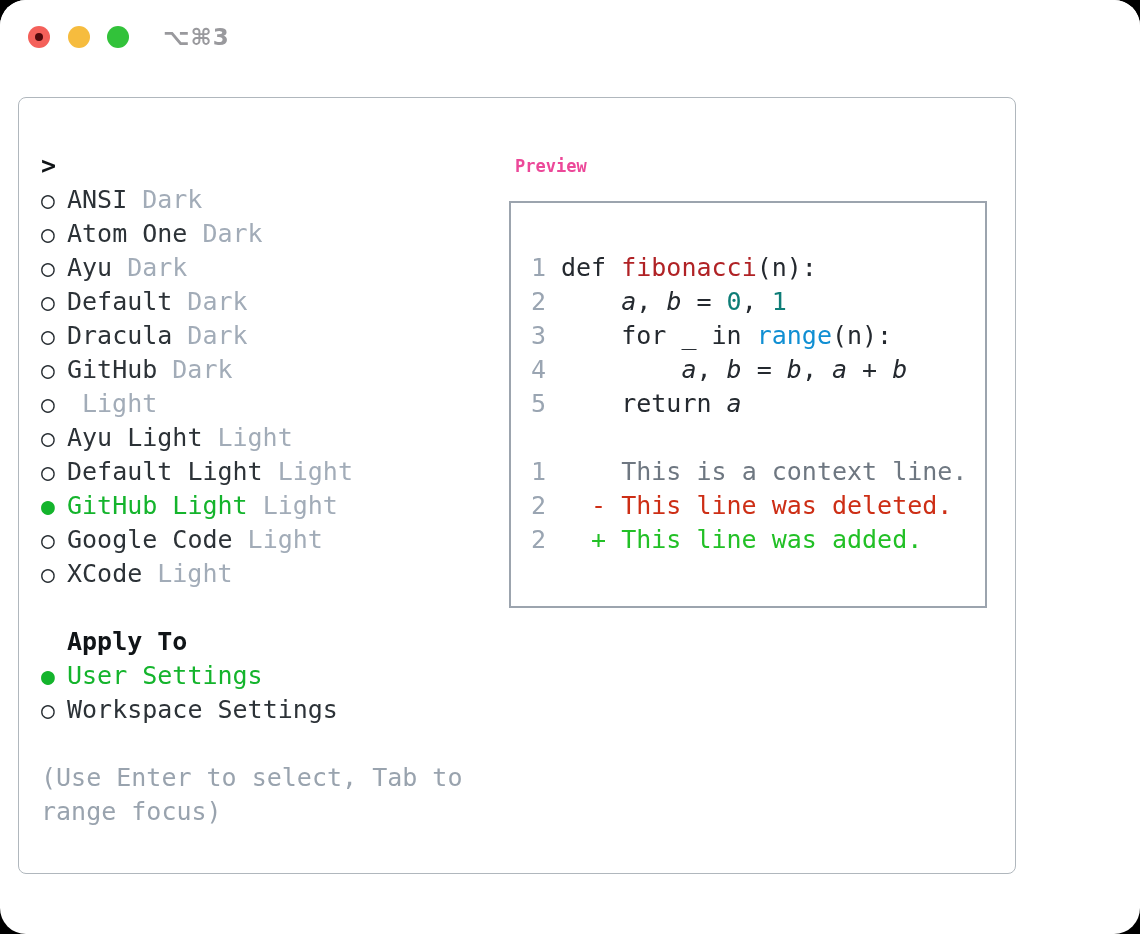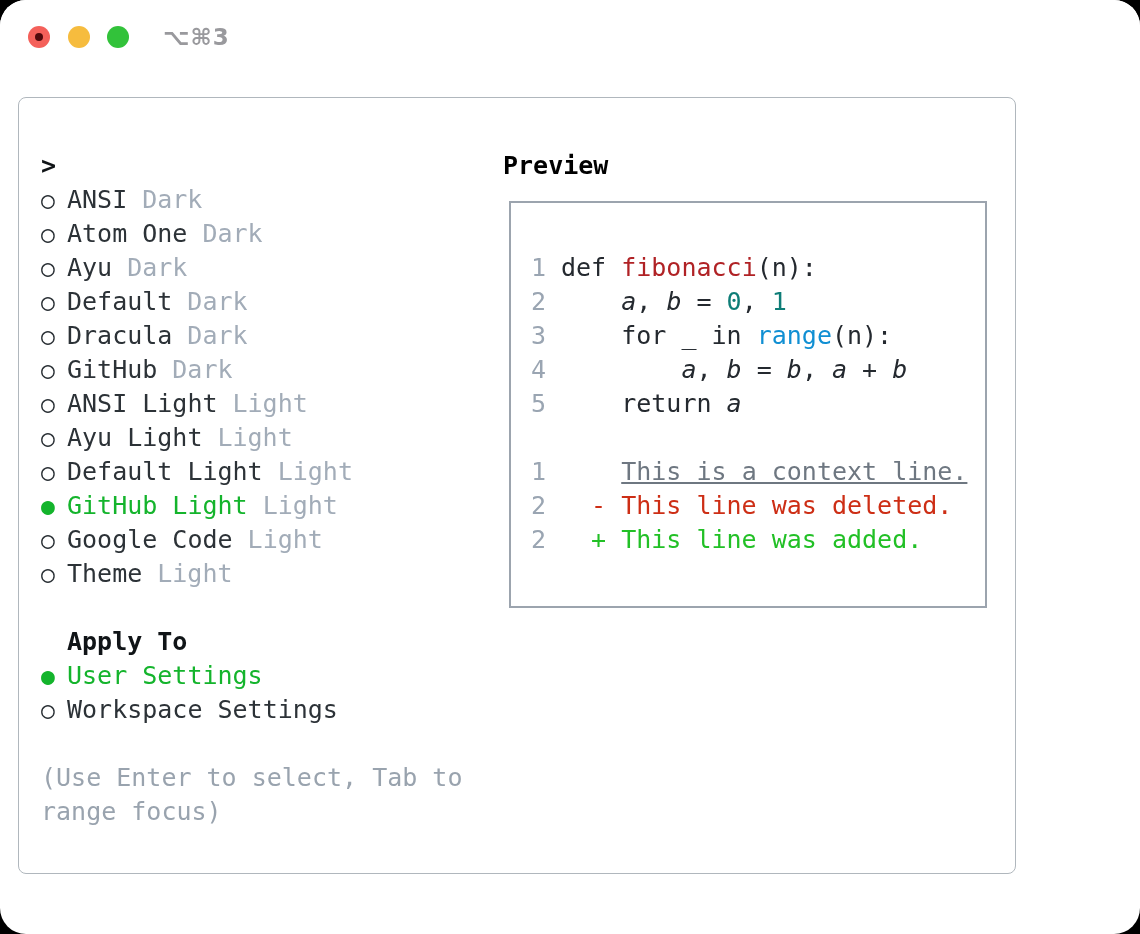--- a/index.html
+++ b/index.html
@@ -25,34 +25,34 @@
   .caret{font-weight:bold;color:#101417;font-size:25px;}
   .h1{font-weight:bold;color:#101417;}
   .tname{color:var(--item-text);}
   .badge{color:var(--badge-gray);margin-left:15px;}
   .theme-row.selected .tname{color:var(--accent-green);}
   .theme-row.selected .glyph{color:var(--accent-green);}
   .apply-row.selected .tname{color:var(--accent-green);}
   .apply-row.selected .glyph{color:var(--accent-green);}
   .hint-line{color:var(--hint-gray);}
   
-  .preview-header{position:absolute;left:484px;top:51px;height:34px;line-height:34px;
-                  font-size:25px;font-weight:bold;color:#000000;}
+  .preview-header{position:absolute;left:496px;top:51px;height:34px;line-height:34px;
+                  font-size:17px;font-weight:bold;color:#ec4899;}
   .preview-box{position:absolute;left:490px;top:103px;width:478px;height:407px;
                border:2px solid var(--preview-border);background:#fff;box-sizing:border-box;
                padding:48px 0 0 20px;overflow:hidden;}
   .pl{height:34px;line-height:34px;display:flex;white-space:pre;font-size:25px;}
   .ln{display:inline-block;width:17px;flex:0 0 17px;margin-right:13px;color:var(--line-number-gray);}
   .seg{white-space:pre;}
   .s-plain{color:var(--text-dark);text-align:center;}
   .s-fn{color:var(--function-red);}
   .s-lit{color:var(--literal-teal);}
   .s-call{color:var(--call-blue);}
   .s-var{color:var(--text-dark);font-style:italic;}
-  .s-context{color:var(--context-gray);text-decoration:underline;}
+  .s-context{color:var(--context-gray);}
   .s-deleted{color:var(--diff-deleted-red);}
   .s-added{color:var(--diff-added-green);}
 </style>
 </head>
 <body>
 
 <div class="window">
   <div class="titlebar">
     <span class="tl red">
         <span class="dot"></span>
@@ -67,26 +67,26 @@
       <div class="row">
         <span class="glyph caret">&gt;</span>
       </div>
       <div id="theme-list">
           <div class="row theme-row"><span class="glyph">○</span><span class="tname">ANSI</span><span class="badge">Dark</span></div>
           <div class="row theme-row"><span class="glyph">○</span><span class="tname">Atom One</span><span class="badge">Dark</span></div>
           <div class="row theme-row"><span class="glyph">○</span><span class="tname">Ayu</span><span class="badge">Dark</span></div>
           <div class="row theme-row"><span class="glyph">○</span><span class="tname">Default</span><span class="badge">Dark</span></div>
           <div class="row theme-row"><span class="glyph">○</span><span class="tname">Dracula</span><span class="badge">Dark</span></div>
           <div class="row theme-row"><span class="glyph">○</span><span class="tname">GitHub</span><span class="badge">Dark</span></div>
-          <div class="row theme-row"><span class="glyph">○</span><span class="tname">ANSI Light</span><span class="badge">Light</span></div>
+          <div class="row theme-row"><span class="glyph">○</span><span class="badge">Light</span></div>
           <div class="row theme-row"><span class="glyph">○</span><span class="tname">Ayu Light</span><span class="badge">Light</span></div>
           <div class="row theme-row"><span class="glyph">○</span><span class="tname">Default Light</span><span class="badge">Light</span></div>
           <div class="row theme-row selected"><span class="glyph">●</span><span class="tname">GitHub Light</span><span class="badge">Light</span></div>
           <div class="row theme-row"><span class="glyph">○</span><span class="tname">Google Code</span><span class="badge">Light</span></div>
-          <div class="row theme-row"><span class="glyph">○</span><span class="tname">Theme</span><span class="badge">Light</span></div>
+          <div class="row theme-row"><span class="glyph">○</span><span class="tname">XCode</span><span class="badge">Light</span></div>
         </div>
       <div class="row"></div>
       <div class="row">
         <span class="glyph"></span>
         <span class="h1">Apply To</span>
       </div>
       <div id="apply-options">
           <div class="row apply-row selected"><span class="glyph">●</span><span class="tname">User Settings</span></div>
           <div class="row apply-row"><span class="glyph">○</span><span class="tname">Workspace Settings</span></div>
         </div>

